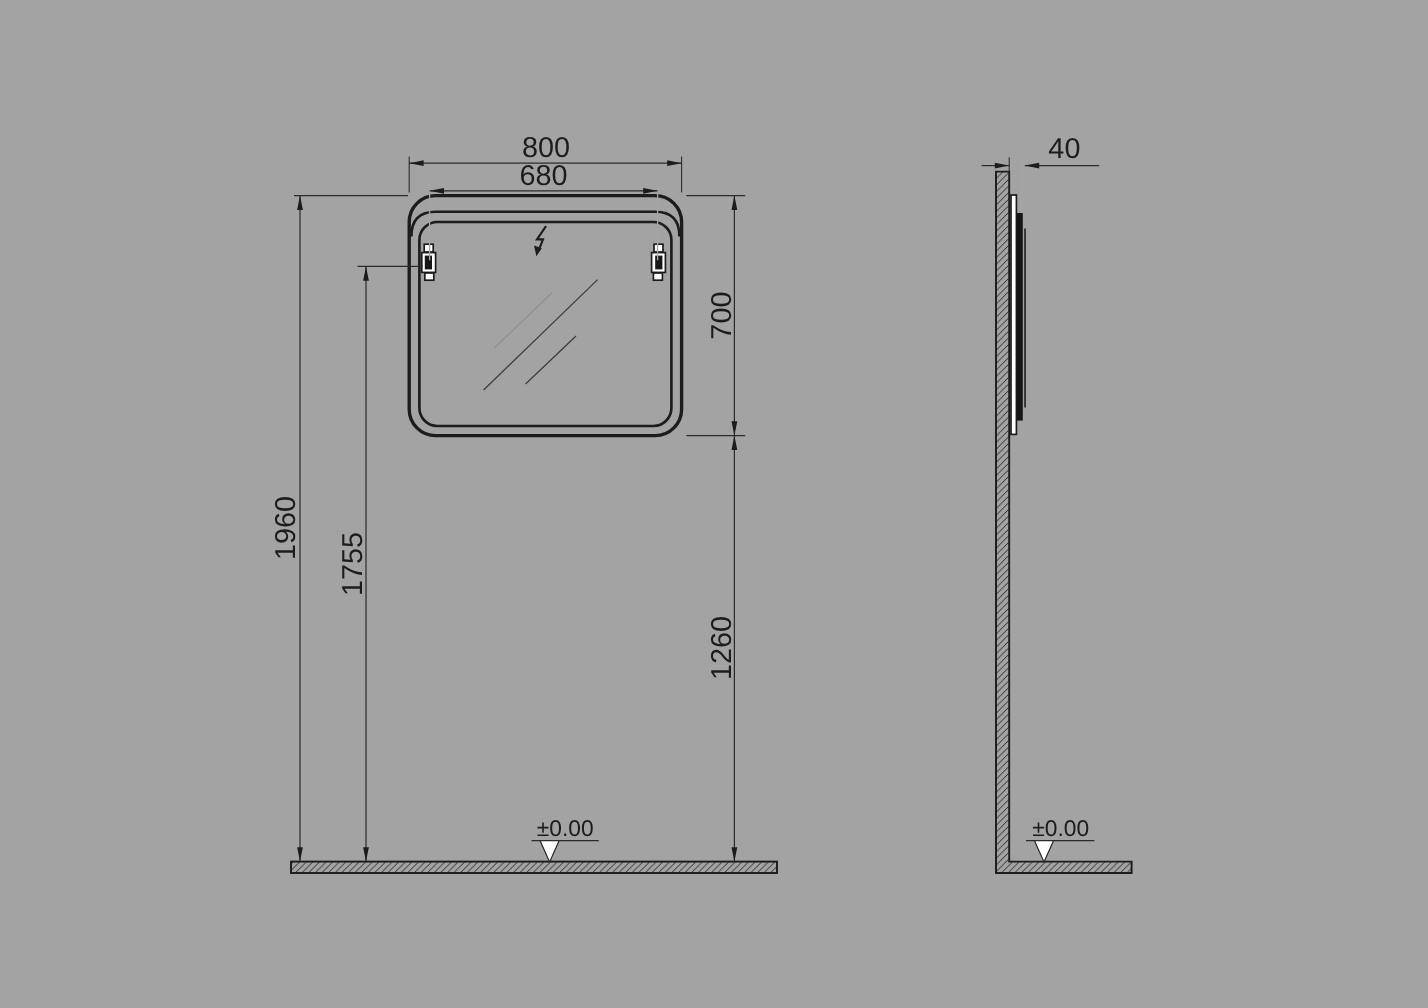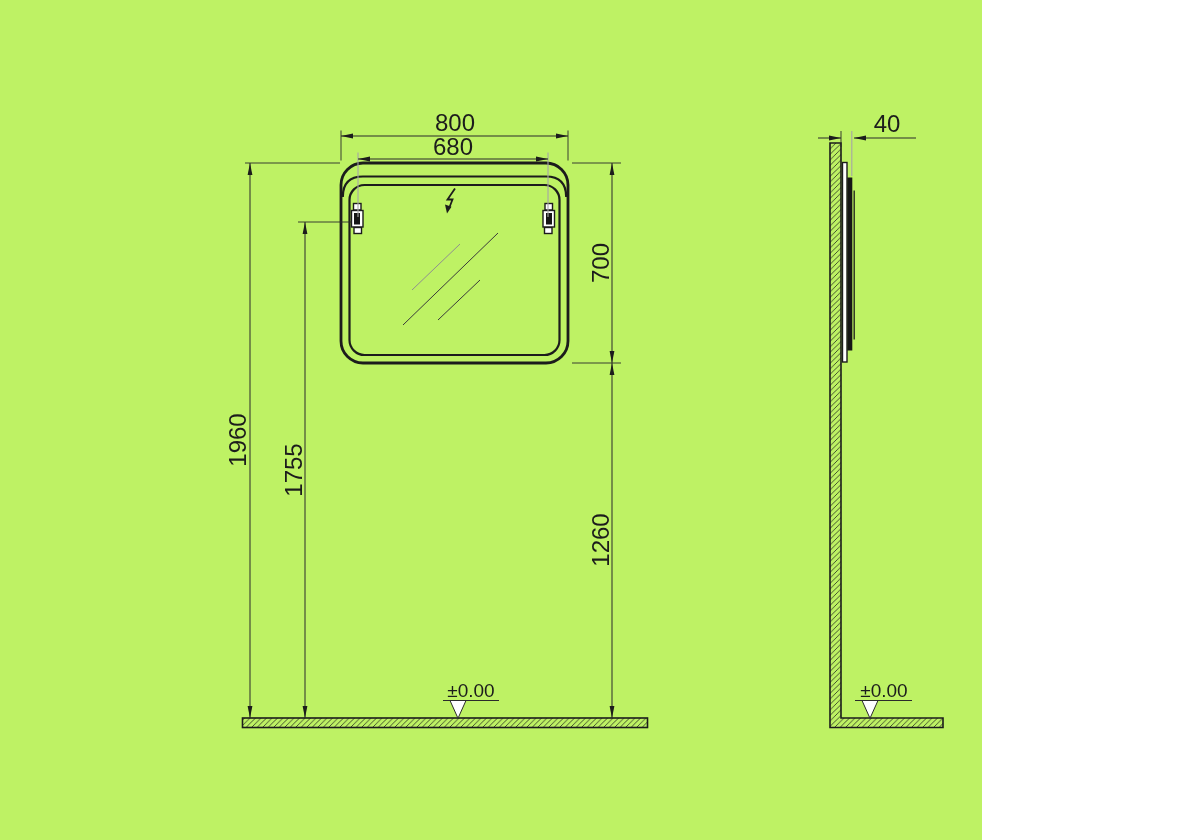--- a/index.html
+++ b/index.html
@@ -1,16 +1,16 @@
 <!DOCTYPE html>
 <html><head>
 <meta charset="utf-8">
 <style>
   html,body{margin:0;padding:0;background:#ffffff;}
-  .canvas{position:relative;width:982px;height:840px;background:#bef264;overflow:hidden;}
+  .canvas{position:relative;width:1190px;height:840px;background:#a3a3a3;overflow:hidden;}
   svg{position:absolute;left:0;top:0;}
   .obj-thick{stroke:#1c1c1c;stroke-width:2.8;fill:none;}
   .obj-med{stroke:#1c1c1c;stroke-width:2.2;fill:none;}
   .obj-thin{stroke:#1c1c1c;stroke-width:1.4;fill:#ffffff;}
   .obj-fill{fill:#161616;stroke:none;}
   .dim{stroke:#2b2b2b;stroke-width:1;fill:none;}
   .ext{stroke:#2b2b2b;stroke-width:0.9;fill:none;}
   .ext-gray{stroke:#a6a6a6;stroke-width:1.1;fill:none;}
   .arrow{fill:#1c1c1c;stroke:none;}
   .dim-text{font-family:"Liberation Sans",sans-serif;font-size:24px;fill:#1c1c1c;}

